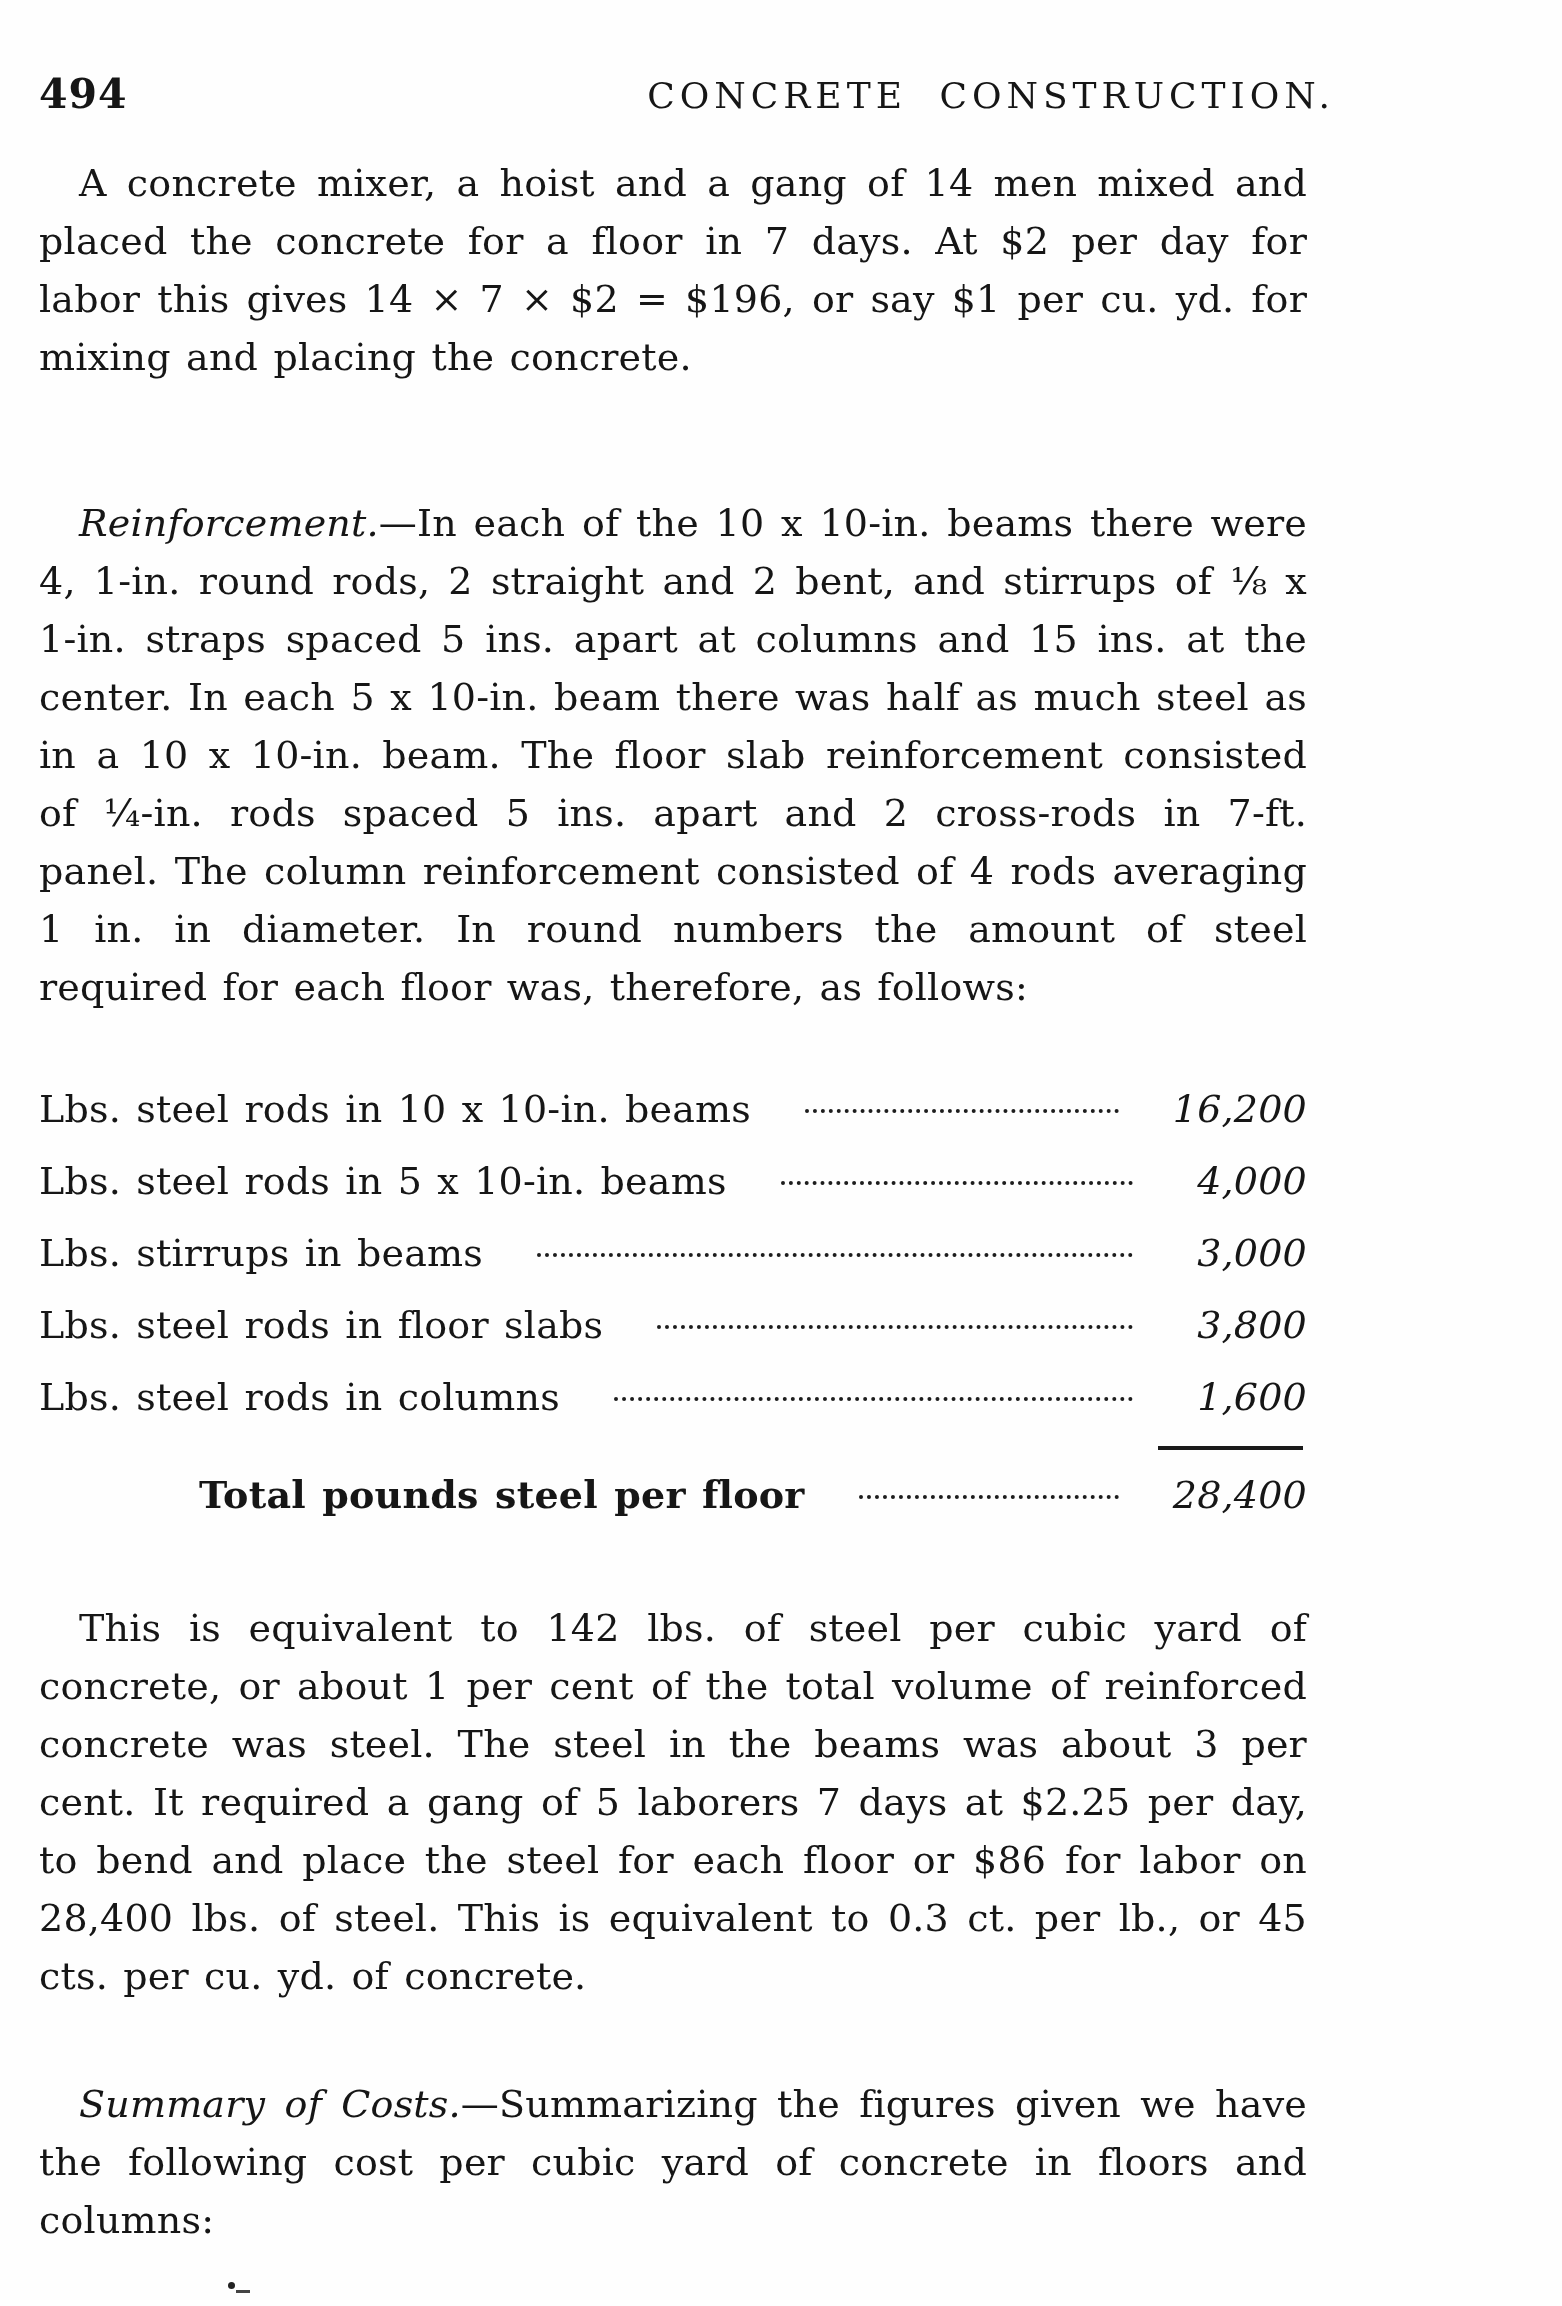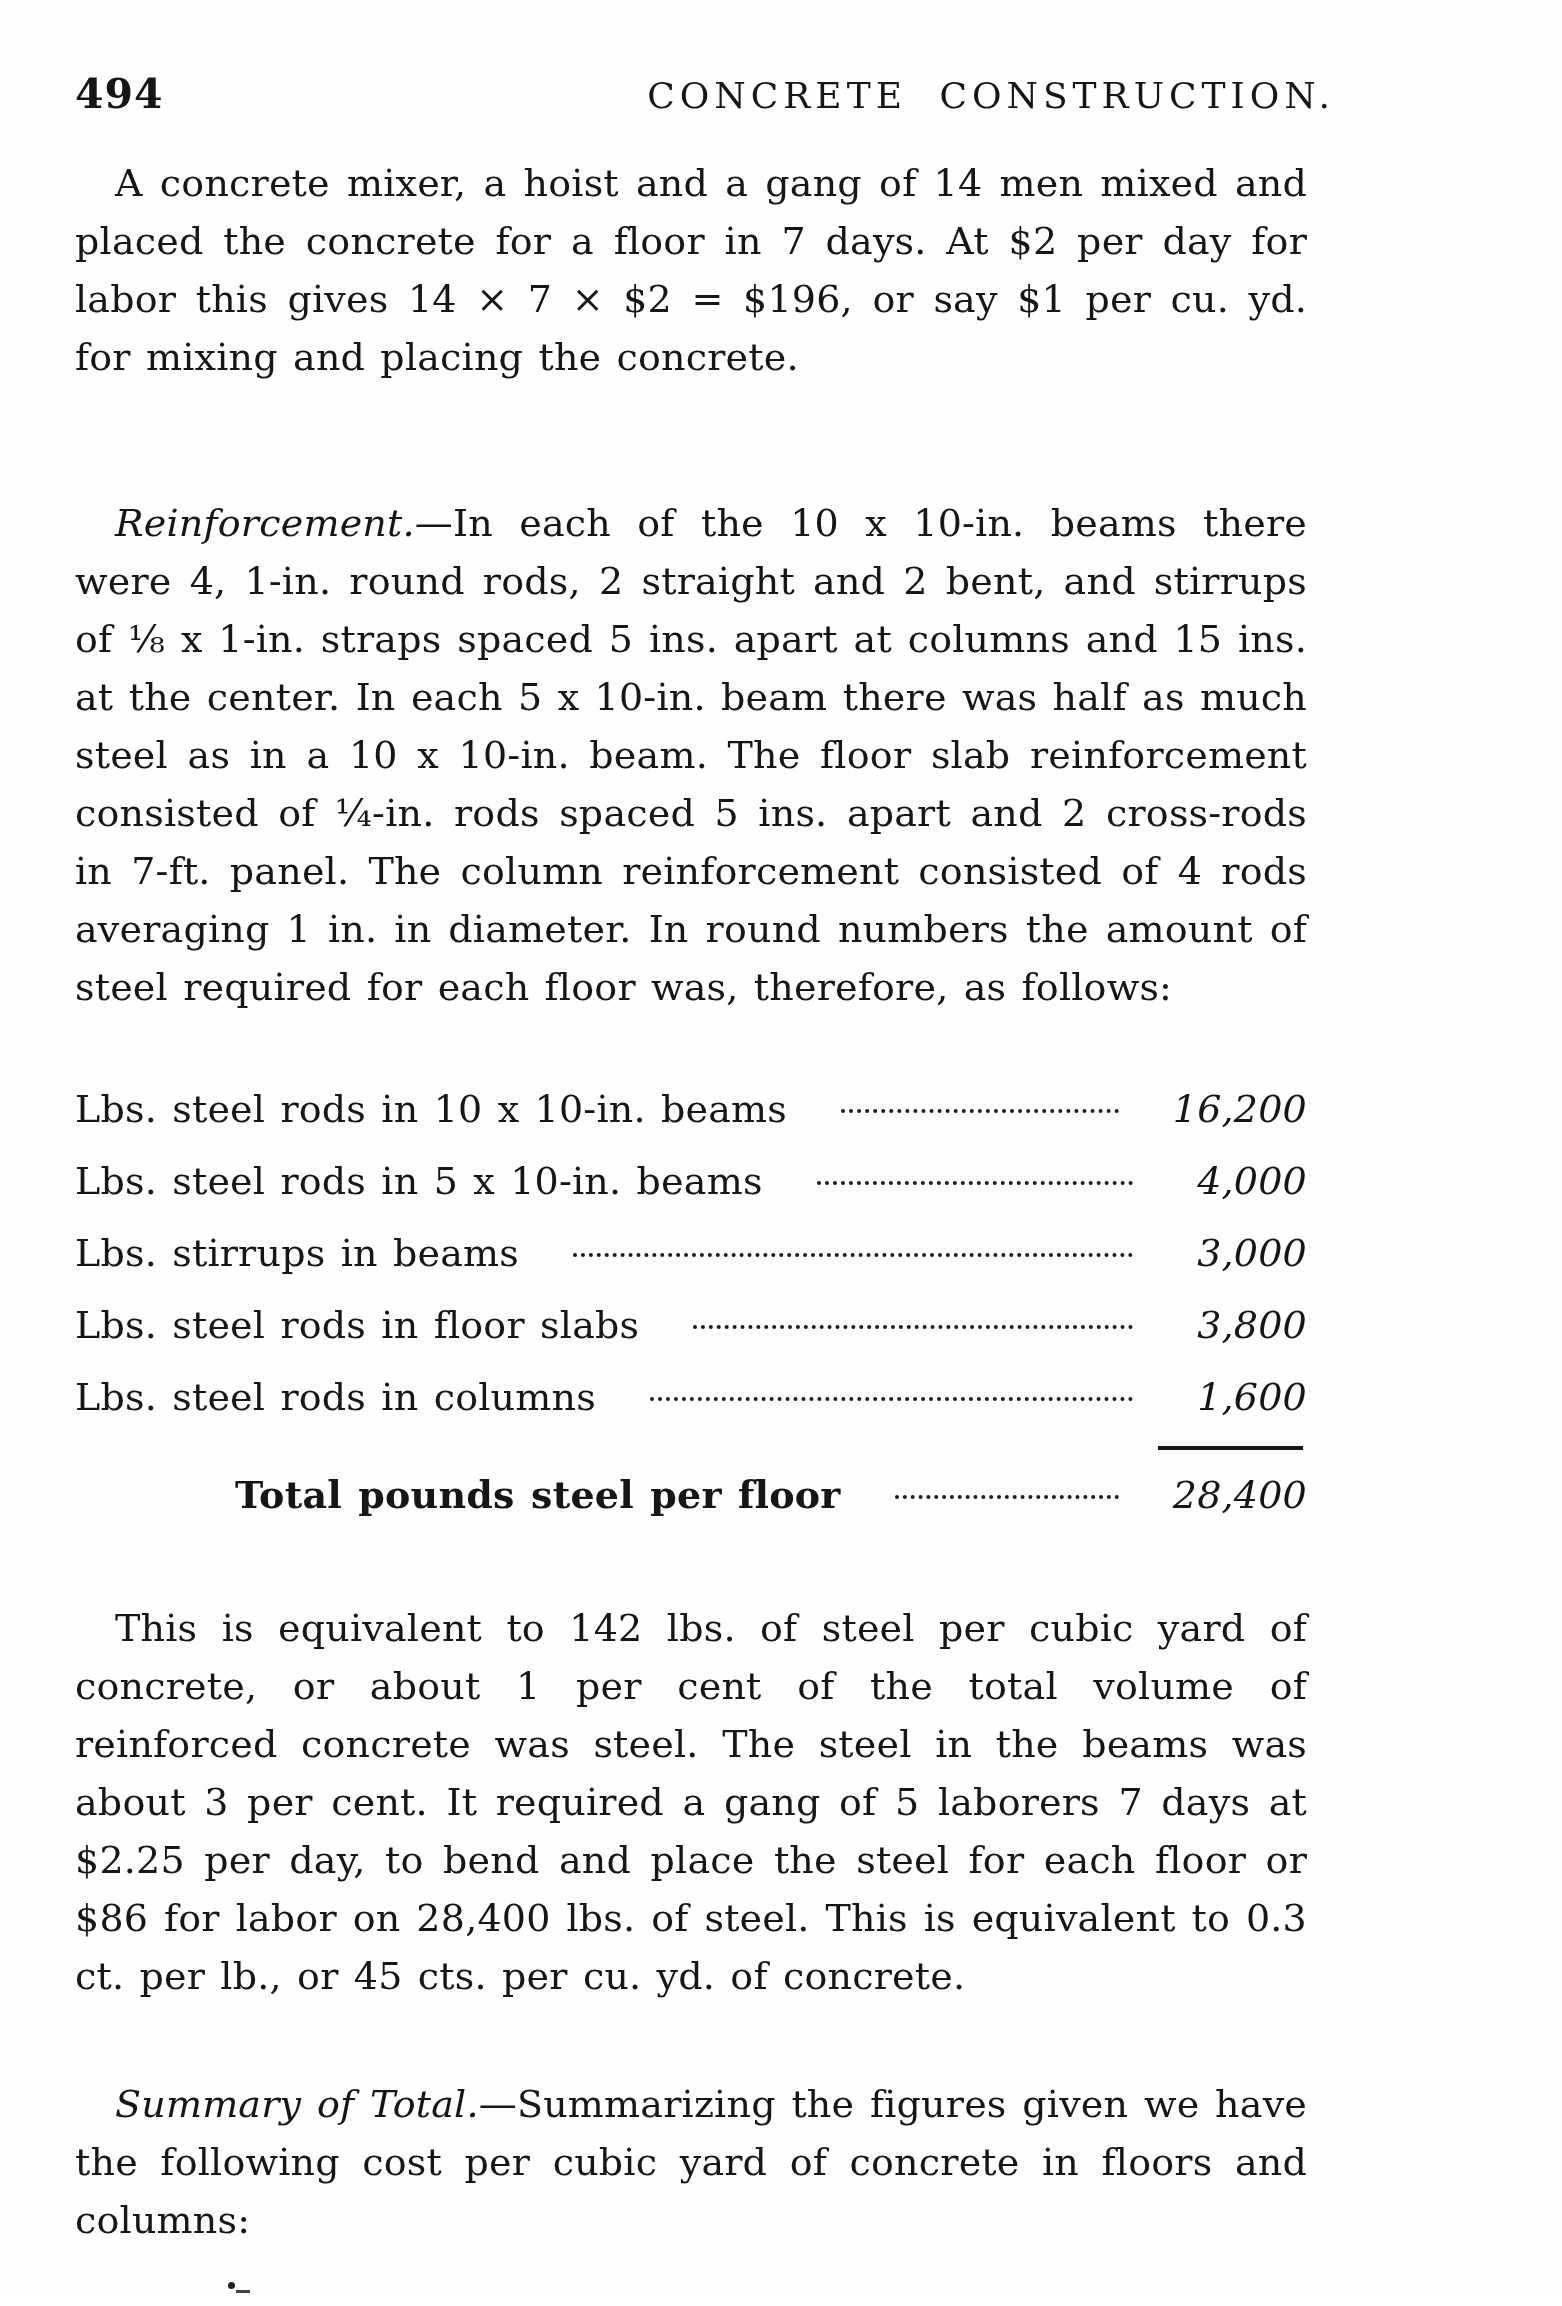--- a/index.html
+++ b/index.html
@@ -6,21 +6,21 @@
     margin: 0;
     padding: 0;
     background: #ffffff;
   }
   .page {
     position: relative;
     width: 1562px;
     height: 2300px;
     background: #fefefe;
     box-sizing: border-box;
-    padding: 70px 255px 0 75px;
+    padding: 70px 255px 0 39px;
     font-family: "DejaVu Serif", "Liberation Serif", serif;
     color: #161616;
     overflow: hidden;
   }
   .header-row {
     display: flex;
     align-items: baseline;
     height: 52px;
   }
   .page-number {
@@ -166,21 +166,21 @@
       <div class="leader-row total-row">
         <span class="row-label">Total pounds steel per floor</span>
         <span class="leader"></span>
         <span class="row-value">28,400</span>
       </div>
 
     </div>
 
     <p class="para para-3"><span>This is equivalent to 142 lbs. of steel per cubic yard of concrete, or about 1 per cent of the total volume of reinforced concrete was steel.  The steel in the beams was about 3 per cent.  It required a gang of 5 laborers 7 days at $2.25 per day, to bend and place the steel for each floor or $86 for labor on 28,400 lbs. of steel.  This is equivalent to 0.3 ct. per lb., or 45 cts. per cu. yd. of concrete.</span></p>
 
-    <p class="para para-4"><span class="lead-italic">Summary of Total.</span><span>—Summarizing the figures given we have the following cost per cubic yard of concrete in floors and columns:</span></p>
+    <p class="para para-4"><span class="lead-italic">Summary of Costs.</span><span>—Summarizing the figures given we have the following cost per cubic yard of concrete in floors and columns:</span></p>
 
   </div>
 
   <div class="ink-smudge">
     <span class="dot"></span>
     <span class="dash"></span>
   </div>
 
 </div>
 

